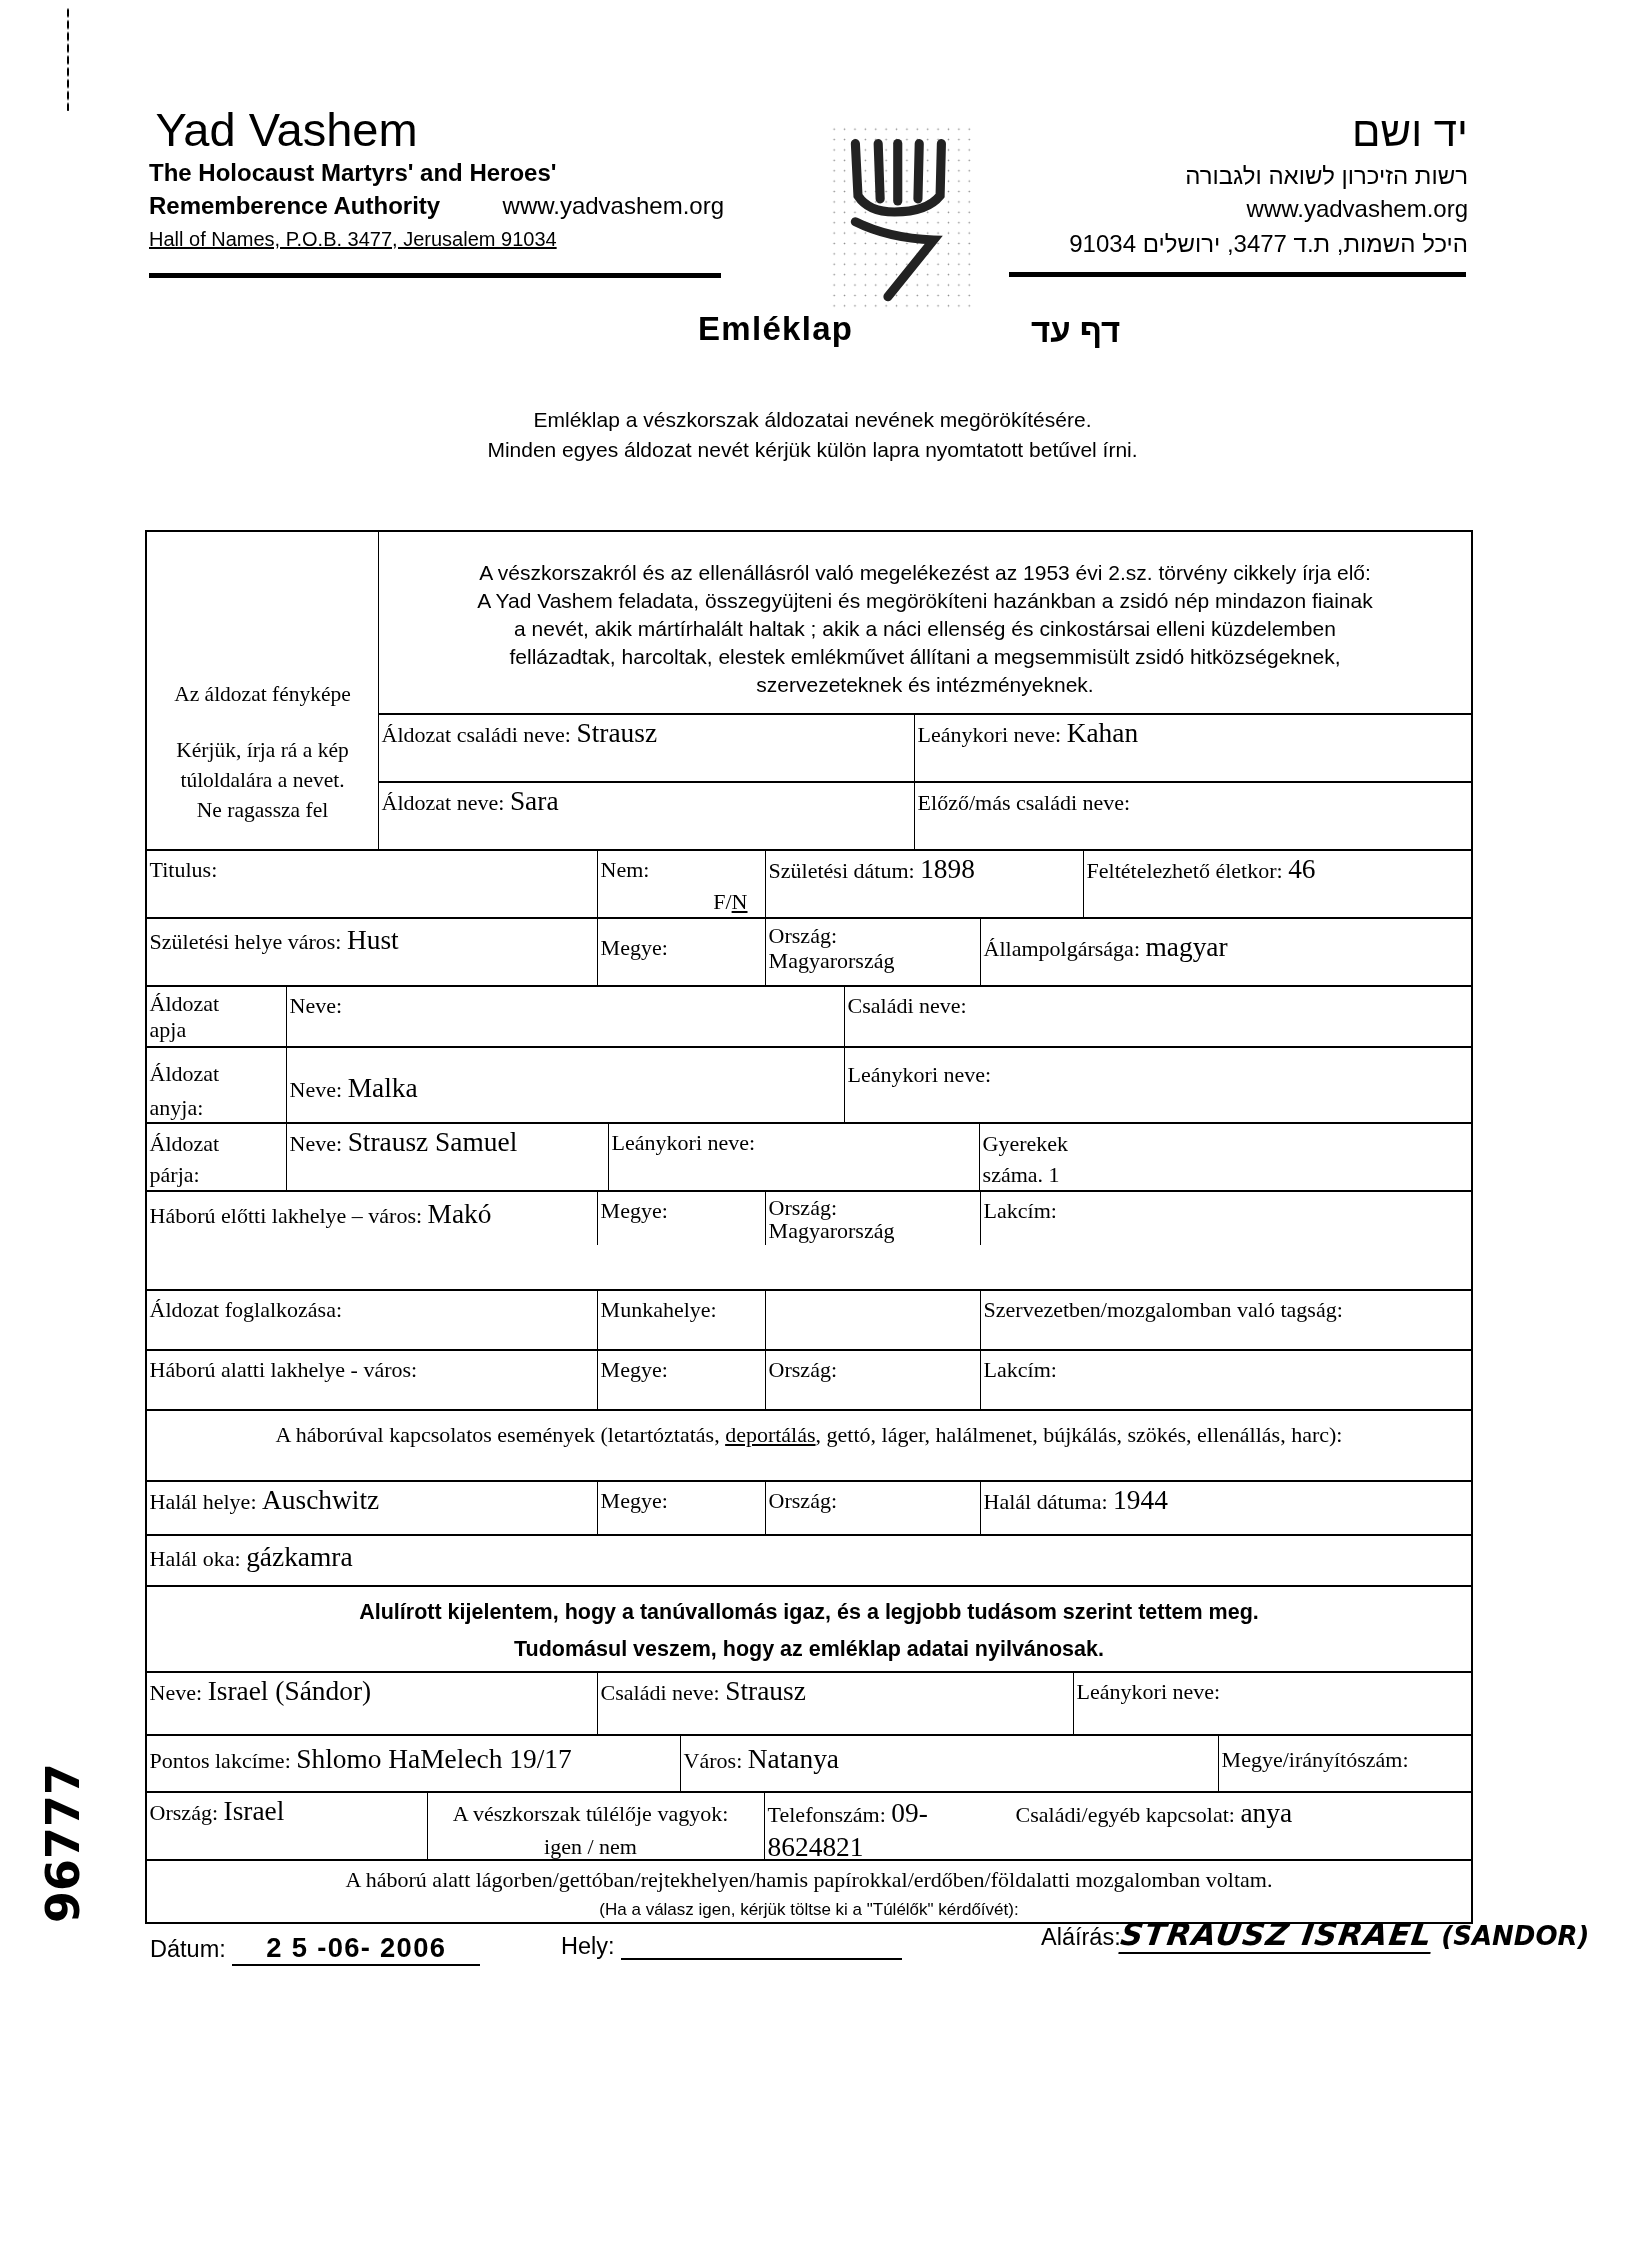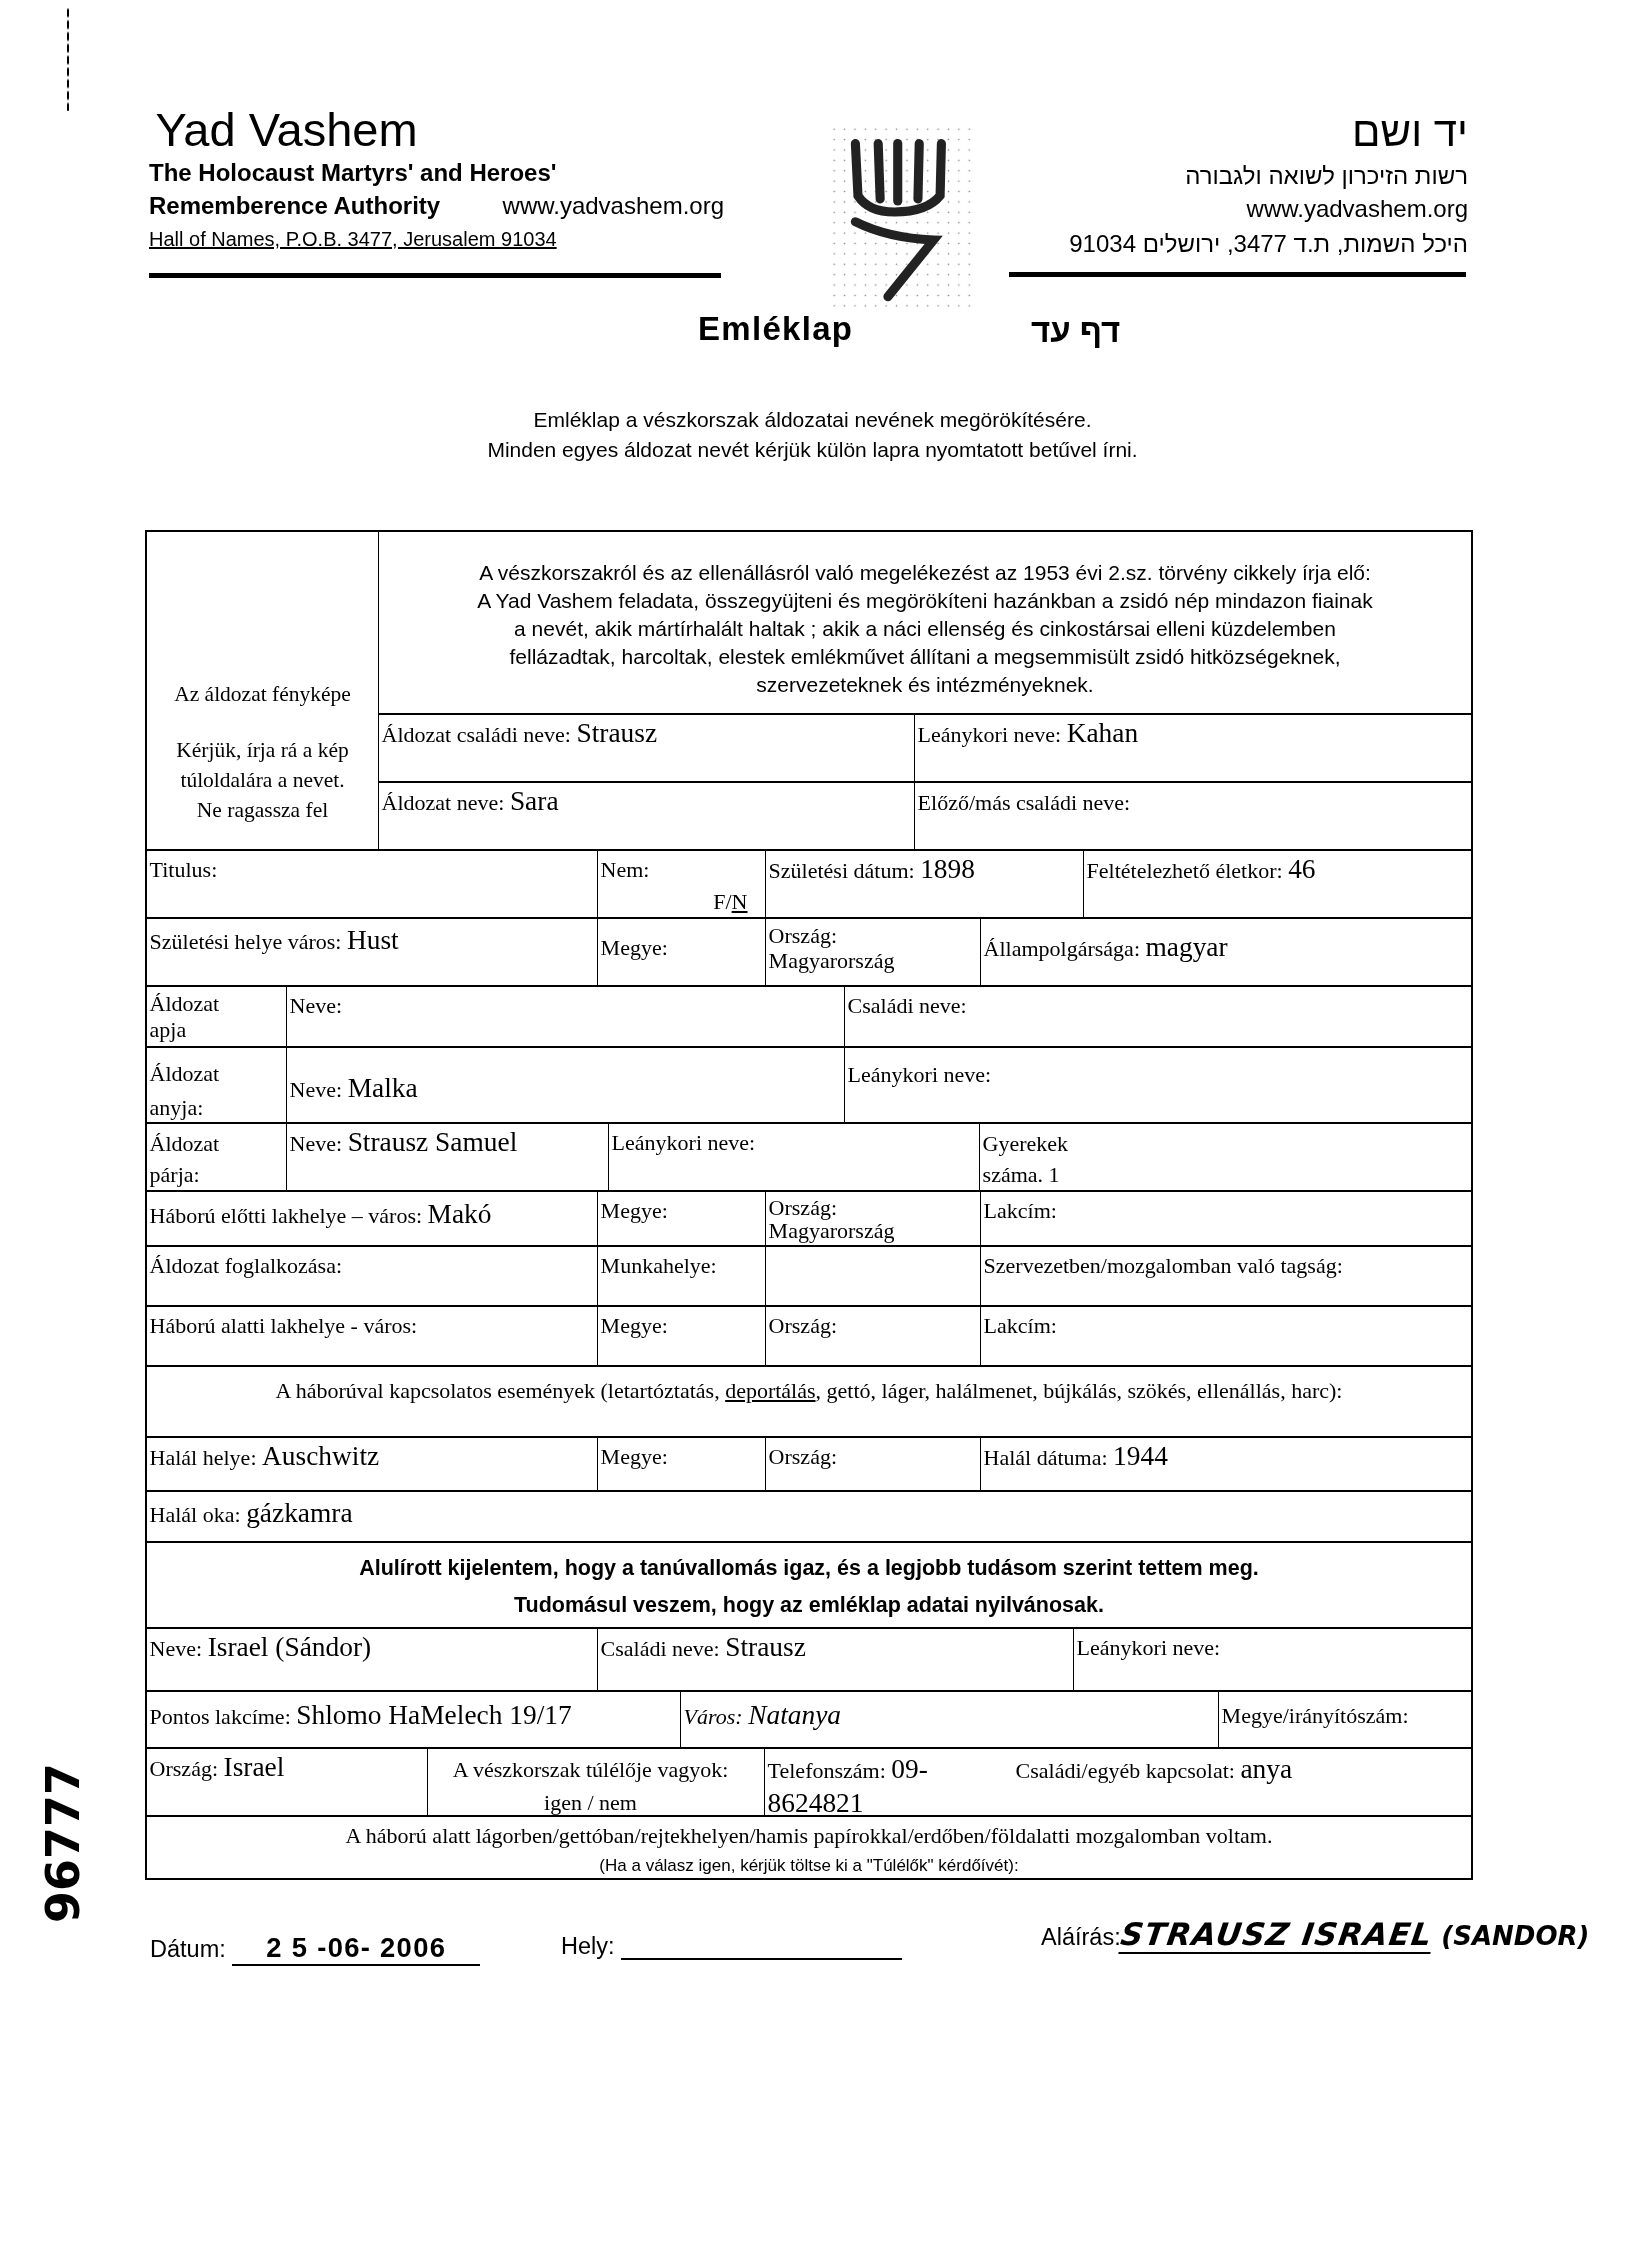--- a/index.html
+++ b/index.html
@@ -237,21 +237,21 @@
     </div>
     <div class="cell" style="width:204px; line-height:23.5px;">
       <div class="lbl">Ország:</div>
       <div class="lbl">Magyarország</div>
     </div>
     <div class="cell" style="flex:1;">
       <span class="lbl">Lakcím:</span>
     </div>
   </div>
 
-  <div class="row" style="height:60px;">
+  <div class="row" style="height:60px;margin-top:44px;">
     <div class="cell" style="width:439px;">
       <span class="lbl">Áldozat foglalkozása:</span>
     </div>
     <div class="cell" style="width:157px;">
       <span class="lbl">Munkahelye:</span>
     </div>
     <div class="cell" style="width:204px;"></div>
     <div class="cell" style="flex:1;">
       <span class="lbl">Szervezetben/mozgalomban való tagság:</span>
     </div>
@@ -321,21 +321,21 @@
     <div class="cell" style="flex:1;">
       <span class="lbl">Leánykori neve:</span>
     </div>
   </div>
 
   <div class="row" style="height:57px;">
     <div class="cell" style="width:522px; padding-top:9.1px;">
       <span class="lbl">Pontos lakcíme:</span>
       <span class="val">Shlomo HaMelech 19/17</span>
     </div>
-    <div class="cell" style="width:527px; padding-top:9.1px;font-style:italic;">
+    <div class="cell" style="width:527px; padding-top:9.1px;">
       <span class="lbl">Város:</span>
       <span class="val">Natanya</span>
     </div>
     <div class="cell" style="flex:1; padding-top:9.1px;">
       <span class="lbl">Megye/irányítószám:</span>
     </div>
   </div>
 
   <div class="row" style="height:68px;">
     <div class="cell" style="width:269px;">

